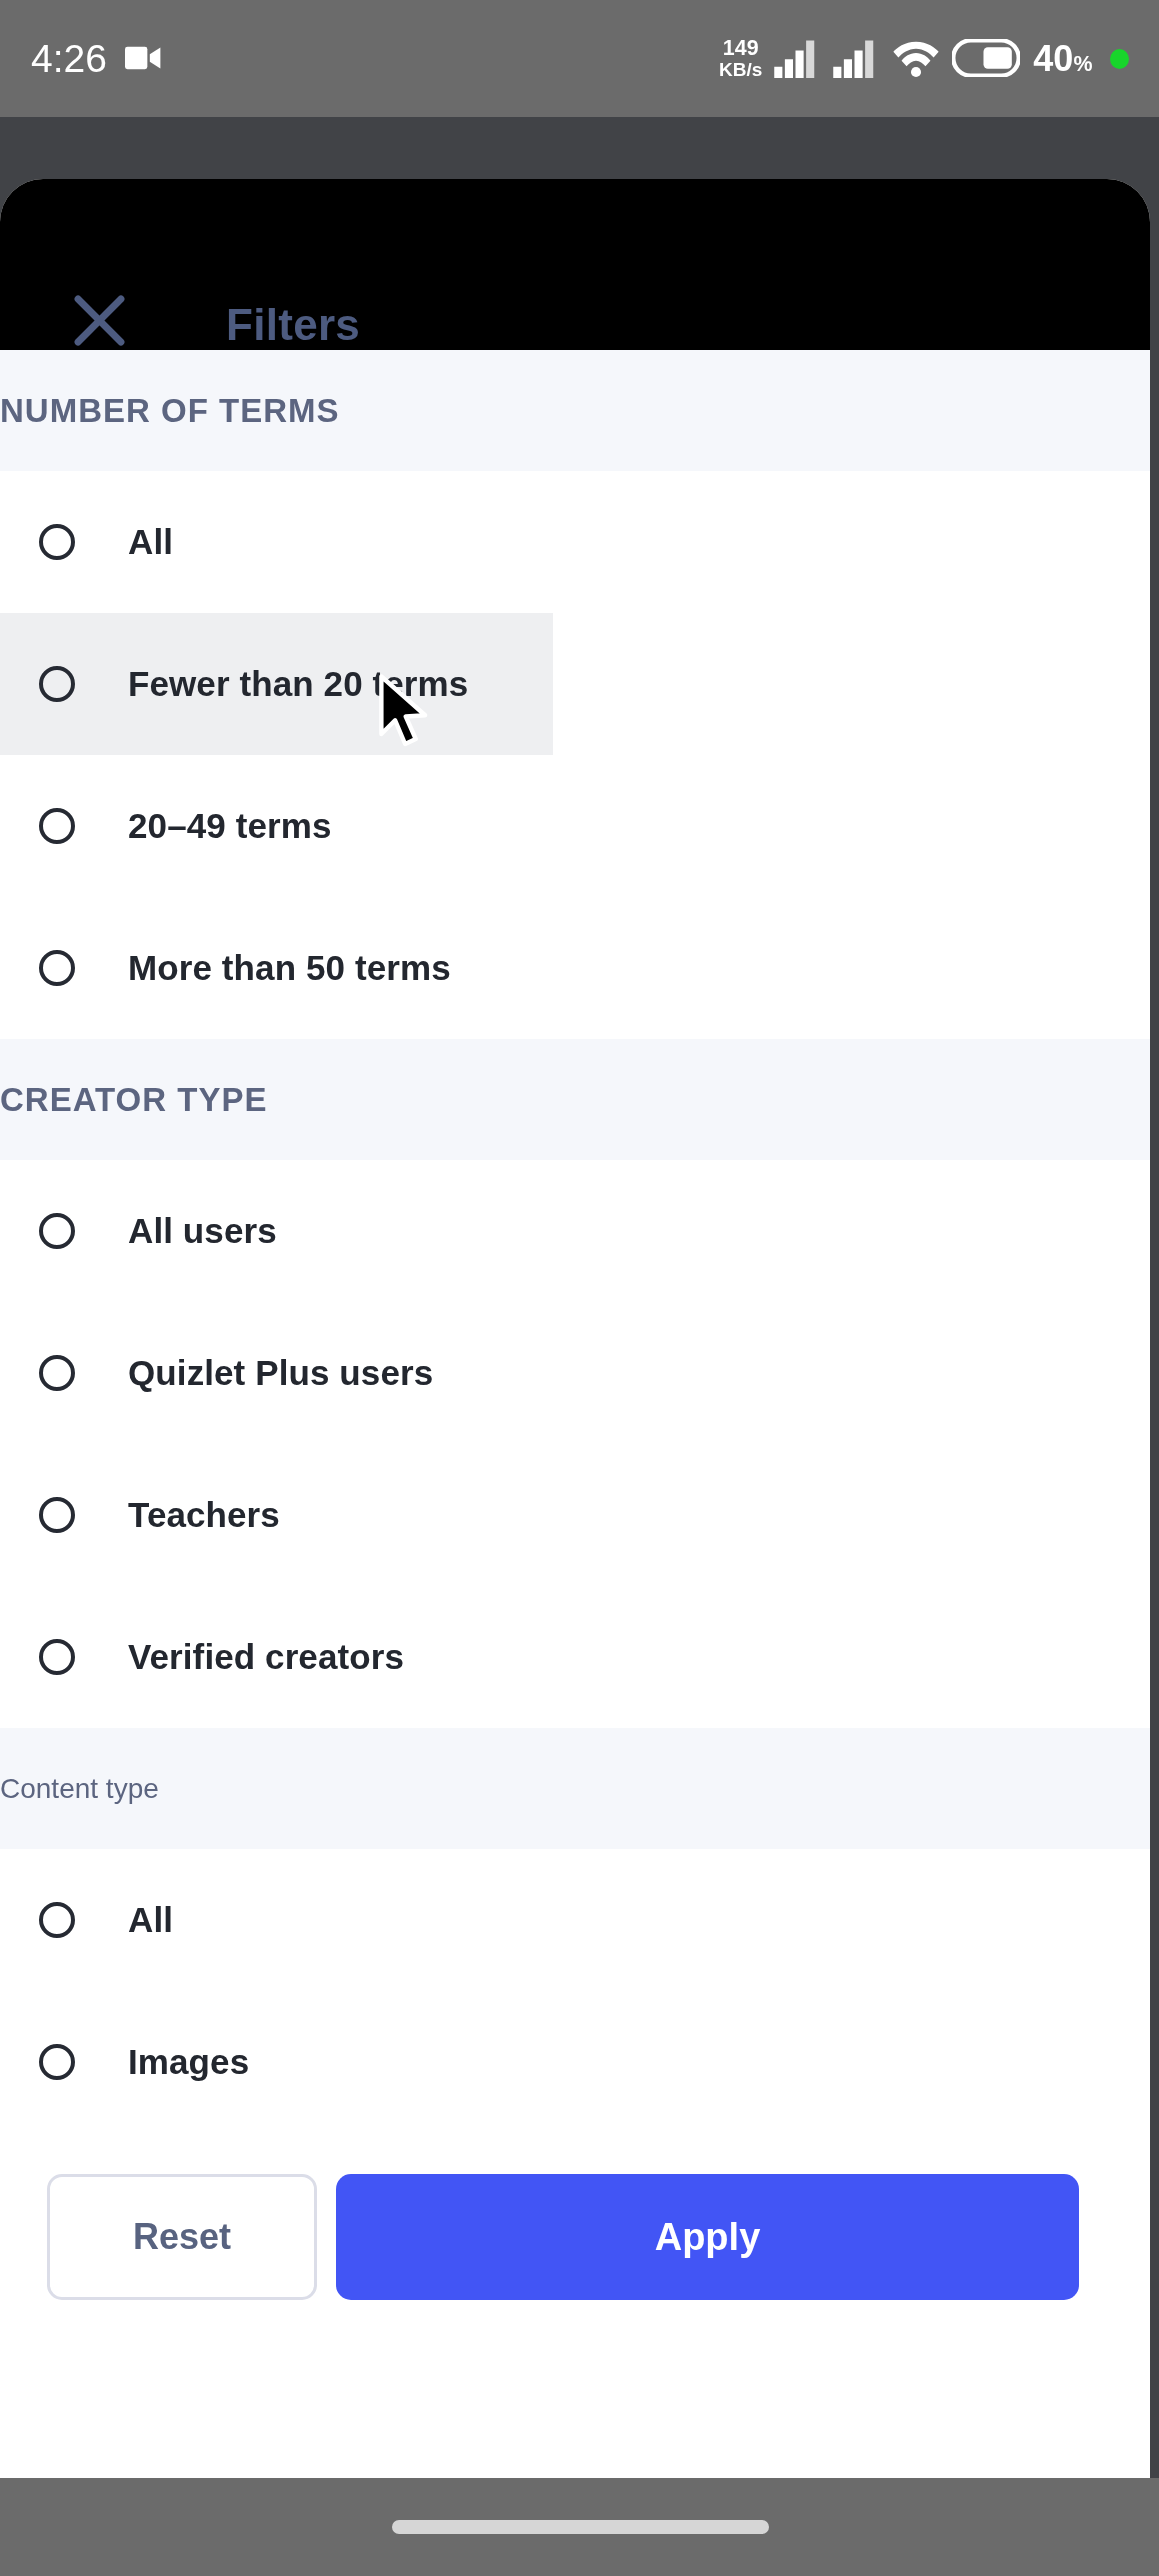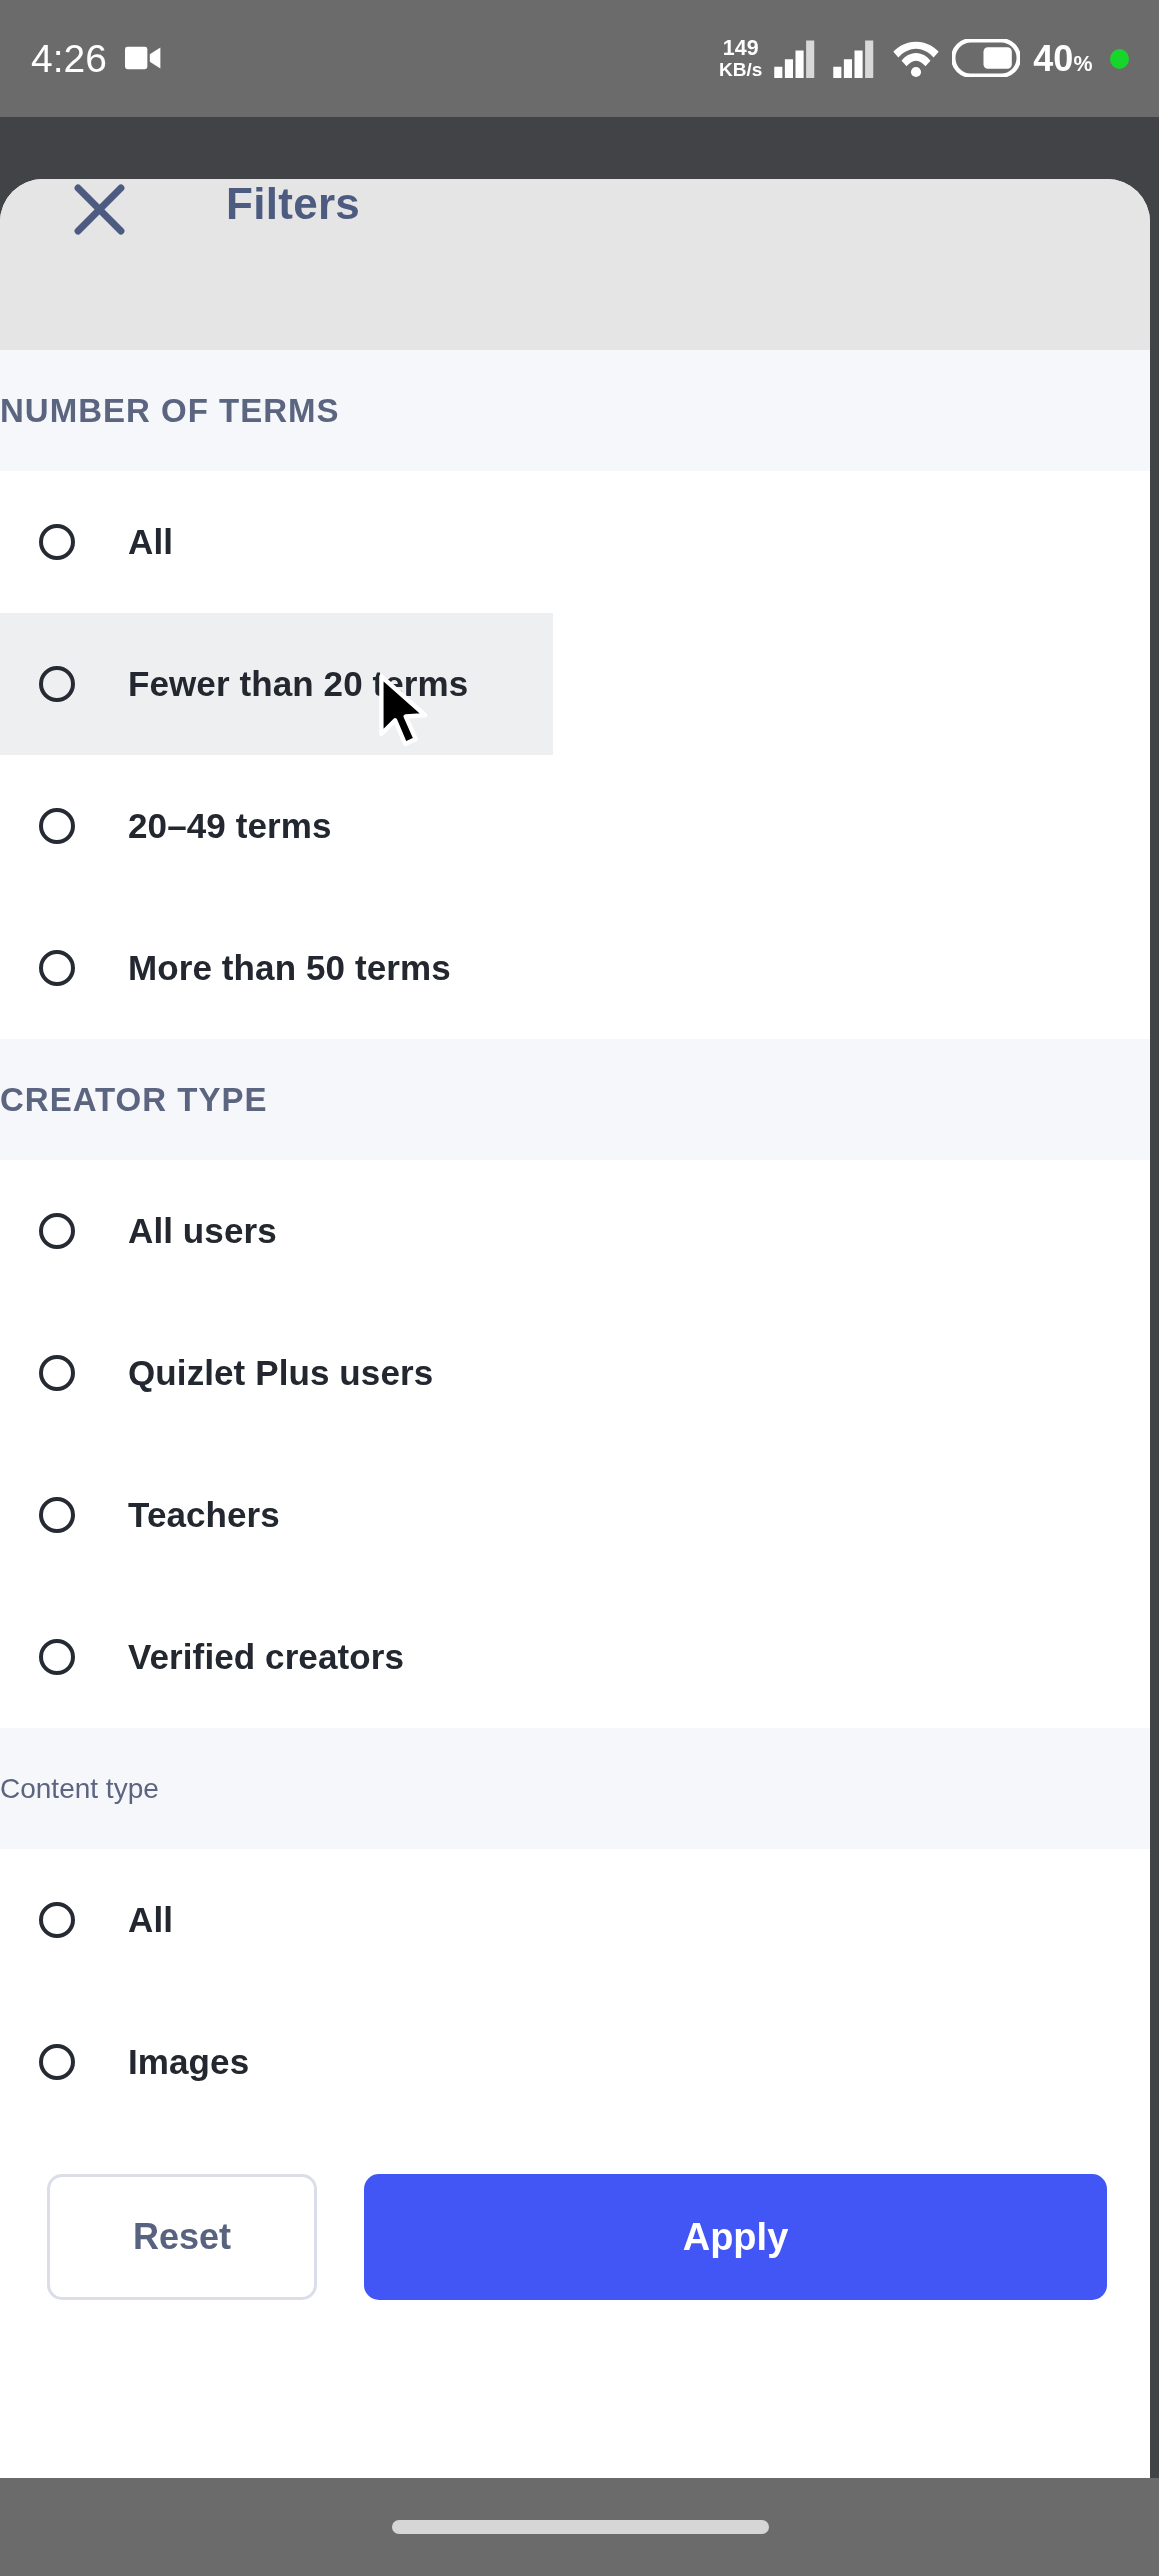--- a/index.html
+++ b/index.html
@@ -86,24 +86,24 @@
     background: #ffffff;
     border-top-left-radius: 43px;
     border-top-right-radius: 43px;
     overflow: hidden;
   }
 
   
   .sheet-header {
     height: 171px;
     display: flex;
-    align-items: flex-start;
+    align-items: flex-end;
     padding-left: 69px;
     box-sizing: border-box;
-    background: #e5e5e5;
+    background: #000000;
   }
   .close-btn {
     width: 60px;
     height: 60px;
     display: flex;
     align-items: center;
     justify-content: center;
     cursor: pointer;
     flex: none;
   }
@@ -166,21 +166,21 @@
     color: #23272f;
     letter-spacing: 0.1px;
     white-space: nowrap;
   }
 
   
   .footer {
     display: flex;
     align-items: center;
     padding: 0 0 0 47px;
-    gap: 47px;
+    gap: 19px;
     height: 208px;
     background: #ffffff;
   }
   .btn-reset {
     width: 270px;
     height: 126px;
     border-radius: 15px;
     border: 3.1px solid #dbdde8;
     background: #ffffff;
     color: #586380;

